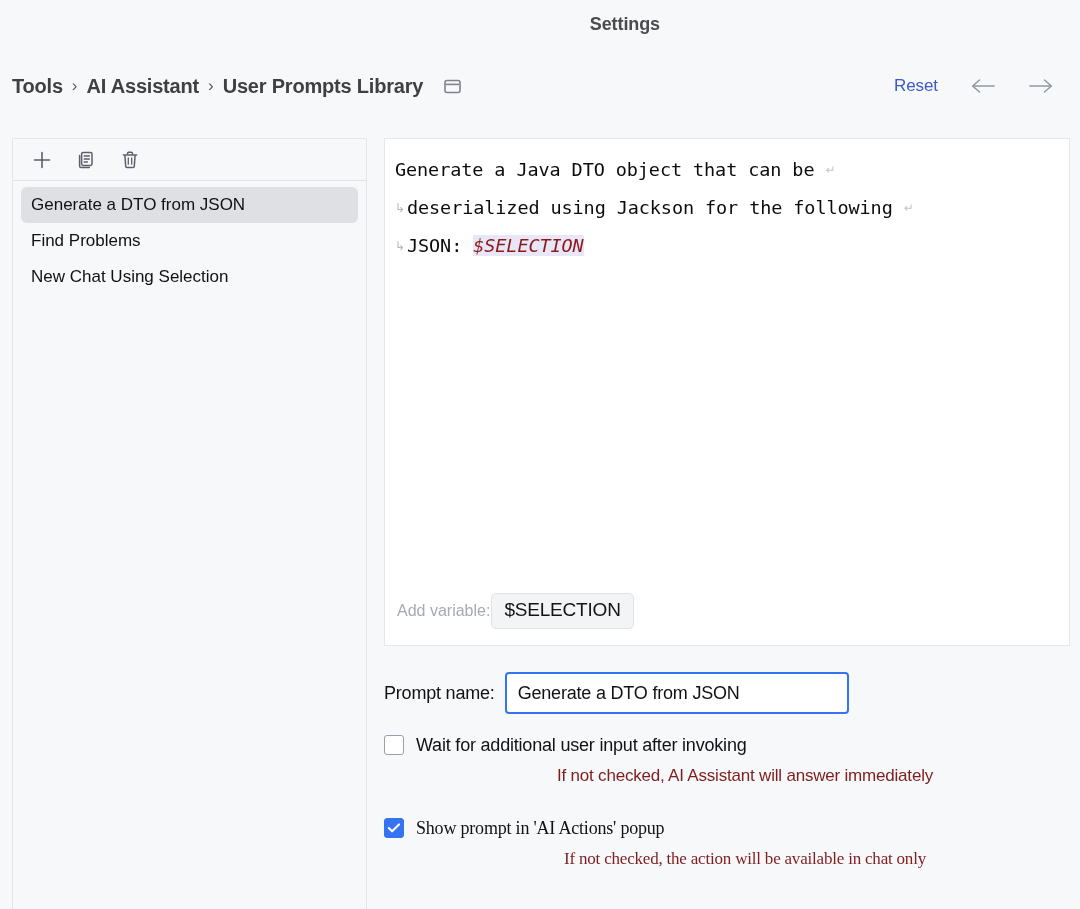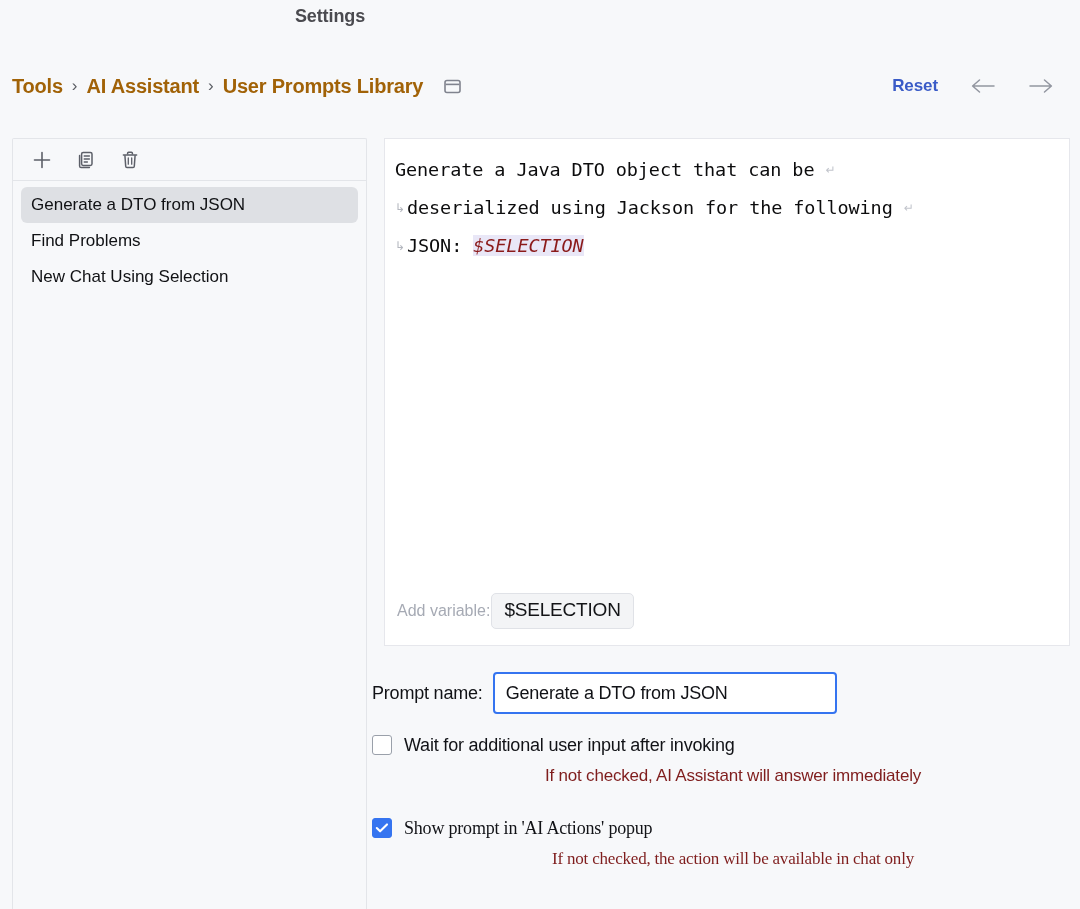--- a/index.html
+++ b/index.html
@@ -11,44 +11,44 @@
     overflow: hidden;
     background: #F7F8FA;
     font-family: "Liberation Sans", sans-serif;
     -webkit-font-smoothing: antialiased;
   }
 
   
   .window-title {
     position: absolute;
     left: 0;
-    top: 6px;
+    top: 14px;
     width: 660px;
-    text-align: center;
+    text-align: right;
     font-size: 18px;
     font-weight: bold;
     color: #4A4A4F;
     letter-spacing: -0.1px;
   }
 
   
   .breadcrumb-bar {
     position: absolute;
     left: 0;
     top: 58px;
     width: 1080px;
     height: 56px;
     display: flex;
     align-items: center;
     padding-left: 12px;
   }
   .crumb {
     font-size: 20px;
     font-weight: bold;
-    color: #a16207;
+    color: #404040;
     letter-spacing: -0.2px;
     white-space: nowrap;
   }
   .crumb-sep {
     font-size: 17px;
     color: #5A5D63;
     margin: 0 9px;
     font-weight: normal;
   }
   .panel-toggle-icon {
@@ -60,21 +60,21 @@
     justify-content: center;
   }
   .bc-right {
     margin-left: auto;
     display: flex;
     align-items: center;
     padding-right: 26px;
   }
   .reset-link {
     font-size: 17px;
-    font-weight: bold;
+    font-weight: normal;
     color: #3A5BC7;
     cursor: pointer;
     letter-spacing: -0.1px;
   }
   .nav-arrow {
     margin-left: 32px;
     width: 26px;
     height: 22px;
     display: inline-flex;
     align-items: center;
@@ -195,21 +195,21 @@
     border: 1px solid #E0E2E7;
     border-radius: 5px;
     padding: 5px 12px 7px 12px;
     cursor: pointer;
     letter-spacing: -0.2px;
   }
 
   
   .form-area {
     position: absolute;
-    left: 372px;
+    left: 384px;
     top: 668px;
     width: 690px;
   }
   .name-row {
     display: flex;
     align-items: center;
     height: 50px;
   }
   .name-label {
     font-size: 18px;

